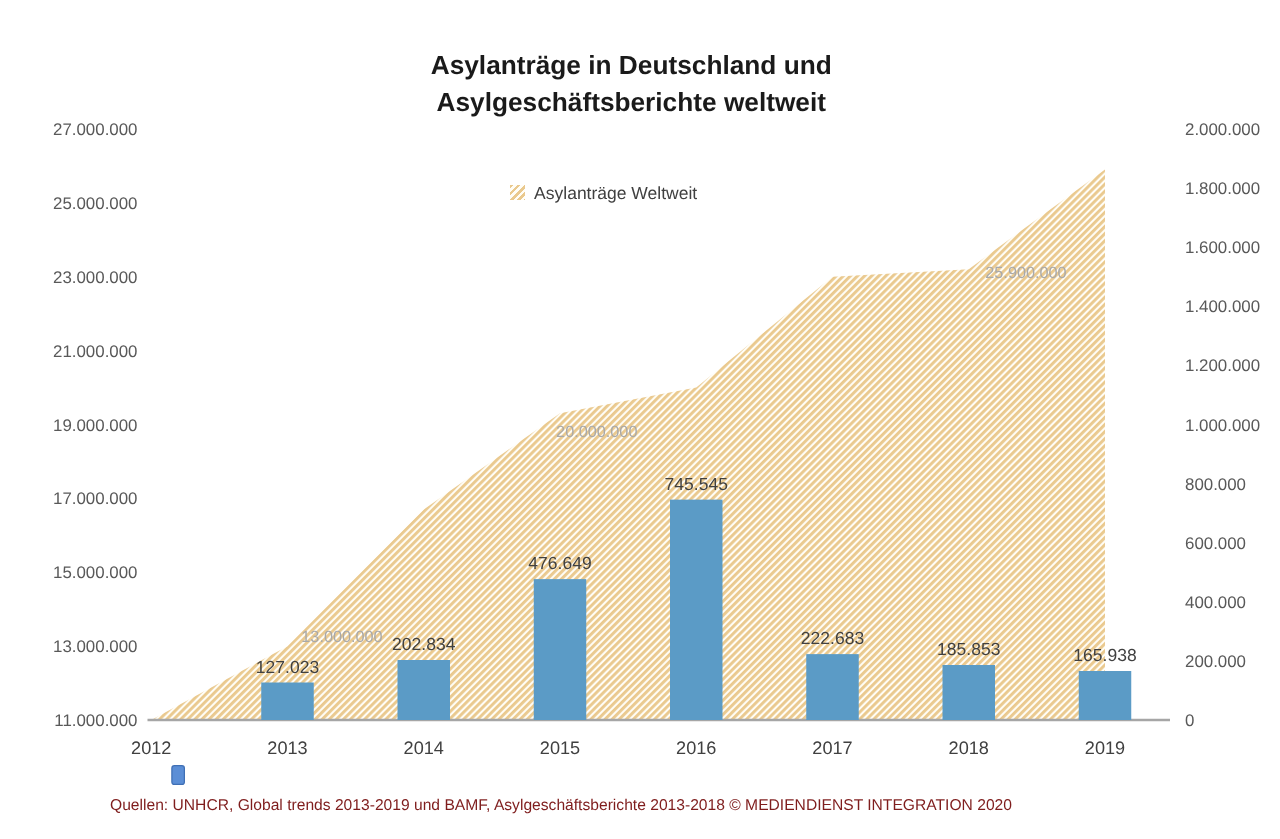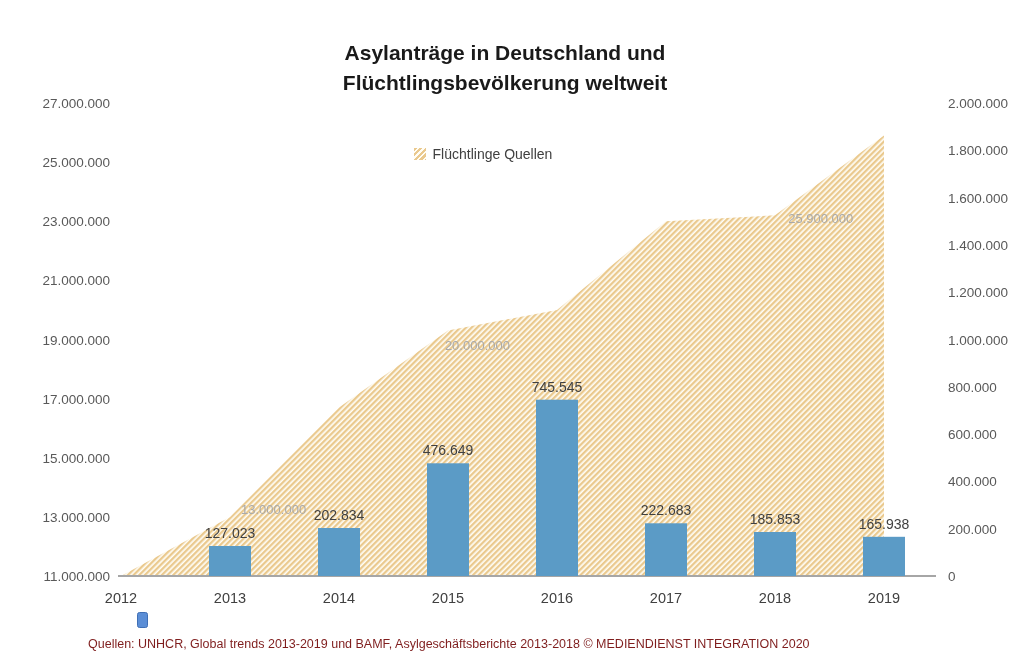--- a/index.html
+++ b/index.html
@@ -19,27 +19,27 @@
                border:1.5px solid #3f6fb5;border-radius:2.5px;}
   text{font-family:"Liberation Sans","DejaVu Sans",sans-serif;}
 </style>
 </head>
 <body>
 
 <div id="page">
 
   <div class="title-block">
     <div>Asylanträge in Deutschland und</div>
-    <div>Flüchtlingsbevölkerung weltweit</div>
+    <div>Asylgeschäftsberichte weltweit</div>
   </div>
 
   <div class="legend">
     <div class="legend-item">
       <span class="swatch swatch-hatch"></span>
-      <span>Flüchtlinge Quellen</span>
+      <span>Asylanträge Weltweit</span>
     </div>
   </div>
 
   <svg id="chart-svg" width="1024" height="671" viewBox="0 0 1024 671">
       <defs>
         <pattern id="hatch" patternUnits="userSpaceOnUse" width="4" height="4" patternTransform="rotate(-45)">
           <rect x="0" y="0" width="4" height="4" fill="#fffdf6"></rect>
           <rect x="0" y="0" width="4" height="2.3" fill="#eac98e"></rect>
         </pattern>
       </defs>

